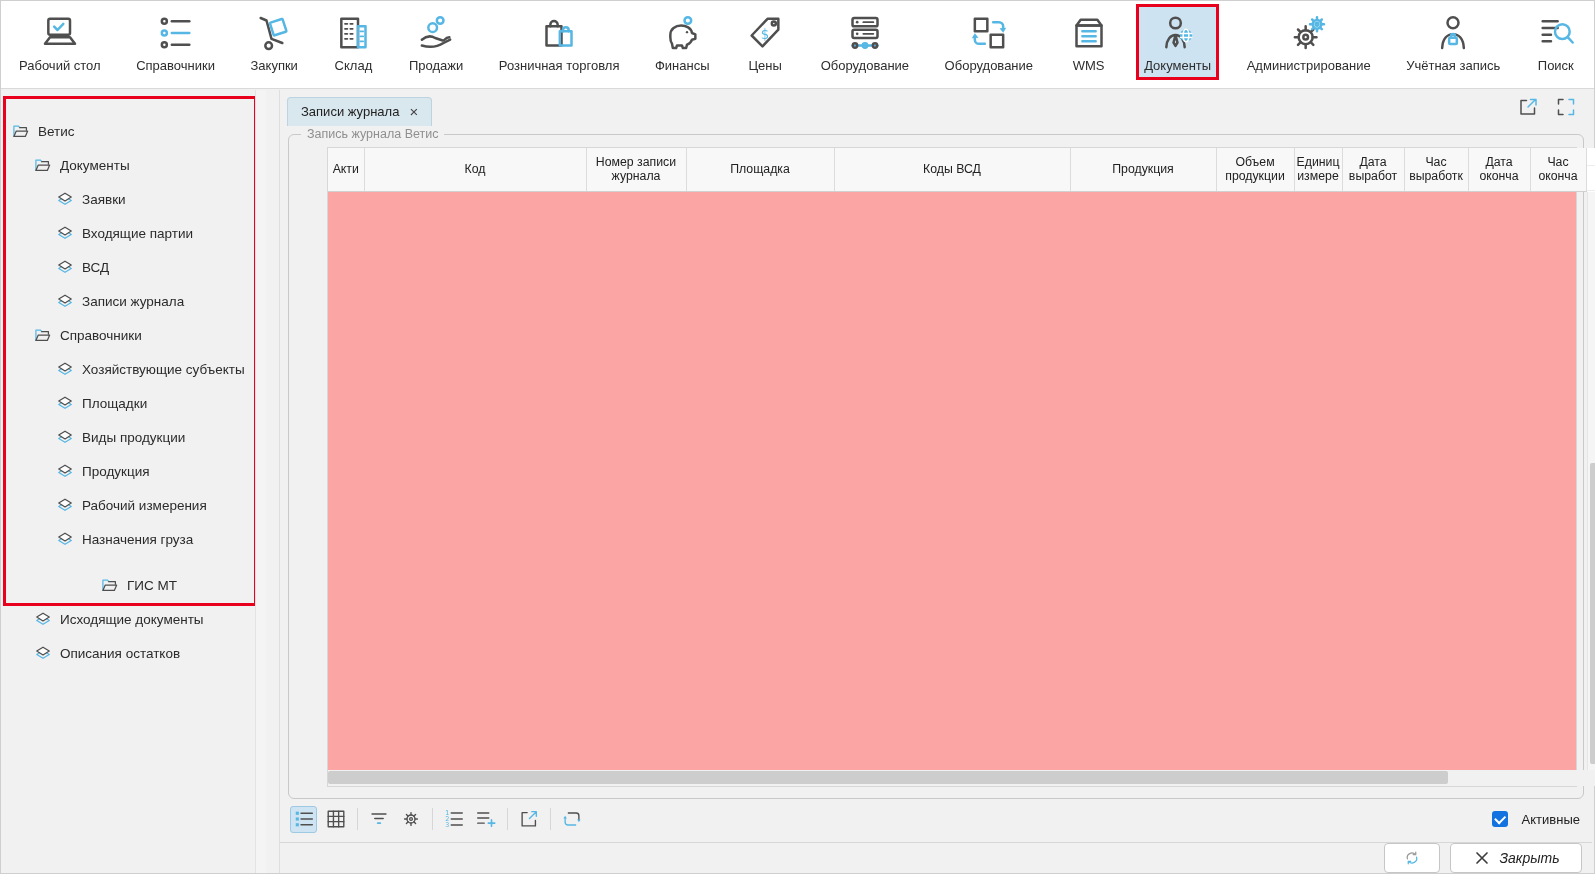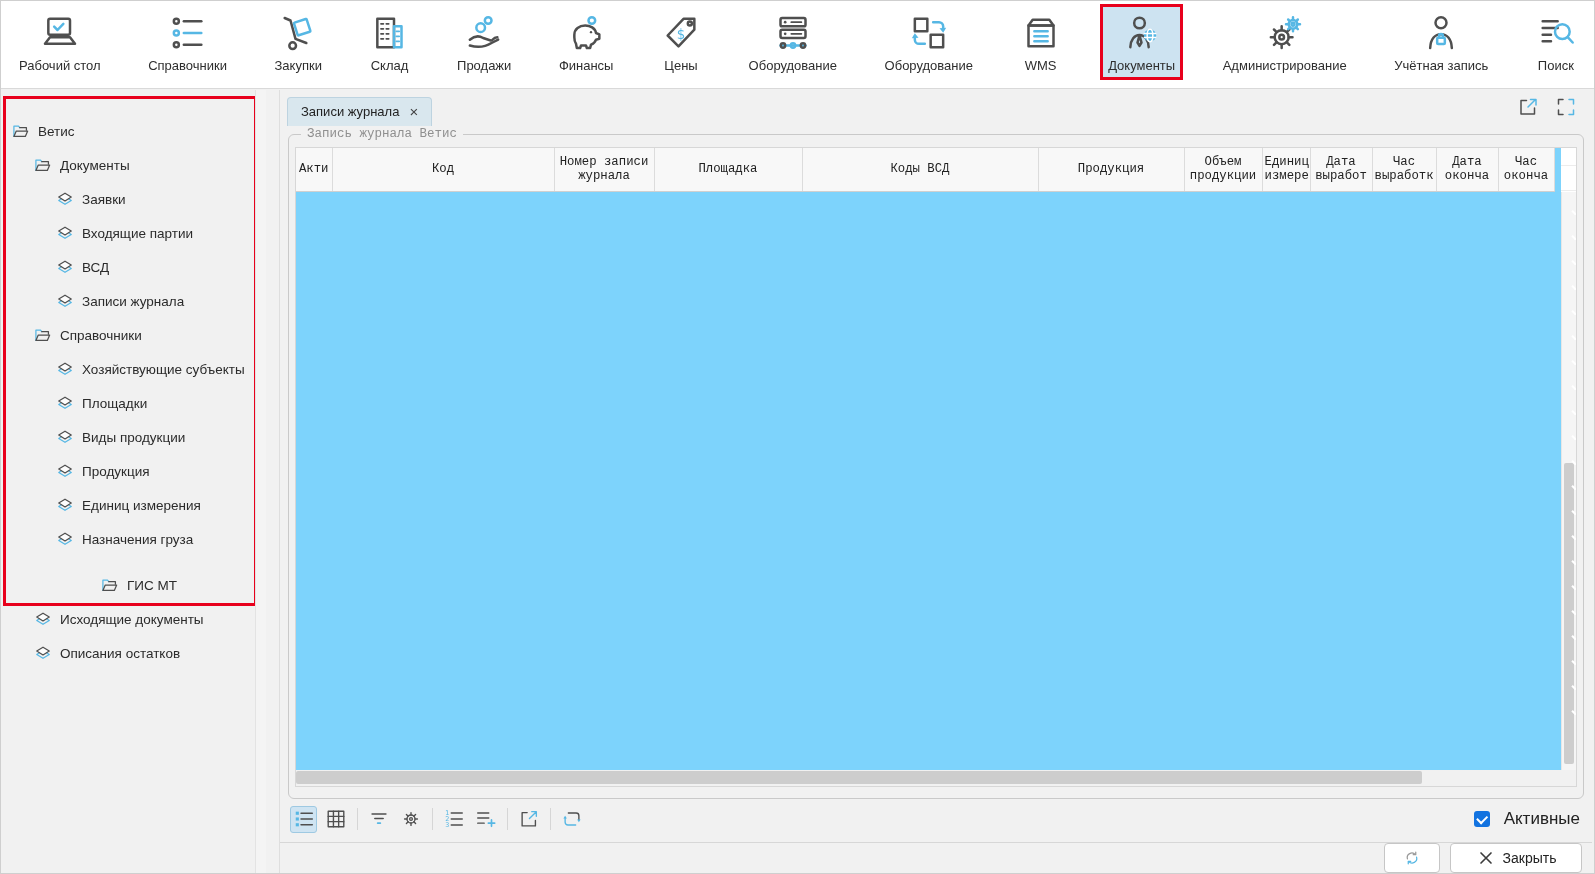--- a/index.html
+++ b/index.html
@@ -40,26 +40,26 @@
   .tab-row { height:36px; position:relative; display:flex; align-items:flex-end; padding-left:7px; }
   .tab { height:29px; background:#d9e7ee; border:1px solid #bdd3e0; border-bottom:none;
     border-radius:4px 4px 0 0; display:flex; align-items:center; gap:10px; padding:0 13px;
     font-size:13px; color:#222; cursor:pointer; }
   .tab-close { font-size:15px; color:#444; line-height:1; cursor:pointer; }
   .win-icons { position:absolute; right:14px; top:5px; display:flex; gap:14px; }
   .win-icons span { width:24px; height:24px; display:inline-flex; cursor:pointer; }
   .win-icons svg { width:24px; height:24px; }
 
   .groupbox { position:relative; margin:8px 8px 0 8px; border:1px solid #c9c9c9;
-    border-radius:6px; padding:12px 6px 11px 6px;font-family:Liberation Mono, monospace; }
+    border-radius:6px; padding:12px 6px 11px 6px; }
   .groupbox-label { position:absolute; top:-8px; left:12px; background:#f1f1f1; padding:0 6px;
     font-size:12.5px; color:#8f8f8f; }
 
   .table-area { display:grid; grid-template-columns:1fr 15px; grid-template-rows:44px 578px 16px;
-    background:#7dd3fc; border:1px solid #d7d7d7; }
+    background:#fca5a5; border:1px solid #d7d7d7;margin-left:32px; }
   table { border-collapse:collapse; table-layout:fixed; width:1258px; font-size:12px; }
   th { font-weight:normal; font-size:12.3px; color:#222; background:#f8f8f8; height:44px;
     border-right:1px solid #dcdcdc; border-bottom:1px solid #d0d0d0; text-align:center;
     vertical-align:middle; line-height:1.2; overflow:hidden; padding:1px 2px; }
   td { height:25px; border-right:1px solid #e3e3e3; border-bottom:1px solid #ececec;
     white-space:nowrap; overflow:hidden; padding:0 8px; color:#1b1b1b; }
   tr.selected td { background:#d9e7ef; }
   .rows-clip { overflow:hidden; height:578px; background:#fff; }
   .rows-clip table { margin-top:-7px; }
   .cb { width:15px; height:15px; border-radius:3px; background:#1273e0; position:relative; margin:0 auto; }
@@ -74,27 +74,27 @@
   .scroll-corner { grid-row:3; grid-column:2; background:#f1f1f1; }
 
   .panel-toolbar { height:38px; margin-top:2px; display:flex; align-items:center;
     justify-content:space-between; padding:0 12px 0 10px; }
   .pt-left { display:flex; align-items:center; }
   .pt-btn { width:27px; height:27px; display:flex; align-items:center; justify-content:center;
     border:1px solid transparent; border-radius:3px; cursor:pointer; margin-right:5px; }
   .pt-btn svg { width:22px; height:22px; }
   .pt-btn.active { background:#cfe4f2; border-color:#9ec9e2; }
   .sep { width:1px; height:22px; background:#d6d6d6; margin:0 7px 0 3px; }
-  .active-box { display:flex; align-items:center; gap:14px; font-size:17px; cursor:pointer; }
+  .active-box { display:flex; align-items:center; gap:14px; font-size:13px; cursor:pointer; }
   .cb16 { width:16px; height:16px; border-radius:3px; background:#1273e0; position:relative; }
   .cb16:after { content:""; position:absolute; left:3px; top:3.5px; width:8px; height:4.5px;
     border-left:2px solid #fff; border-bottom:2px solid #fff; transform:rotate(-45deg); }
 
   .panel-footer { flex:1; border-top:1px solid #d7d7d7; margin-top:4px; display:flex;
-    align-items:center; justify-content:flex-end; gap:10px; padding:0 10px; }
+    align-items:center; justify-content:flex-end; gap:10px; padding:0 10px;font-style:italic; }
   .btn { background:#fff; border:1px solid #c6c6c6; border-radius:4px; height:30px;
     display:flex; align-items:center; justify-content:center; gap:7px; font-size:14px;
     color:#222; cursor:pointer; }
   .btn svg { width:20px; height:20px; }
   .btn-refresh { width:56px; }
   .btn-close { width:132px; }
 
   svg { fill:none; stroke:#4f4f4f; stroke-width:1.5; stroke-linecap:round; stroke-linejoin:round; }
   svg .a { stroke:#56b7e4; }
   svg .af { fill:#56b7e4; stroke:none; }
@@ -154,20 +154,31 @@
       <div class="tb-item">
         <span class="ic">
           <svg viewBox="0 0 24 24">
             <circle class="a" cx="14.5" cy="4.5" r="2"></circle>
             <circle class="a" cx="10" cy="8.8" r="2.6"></circle>
             <path d="M3.5 16c3-2.5 5.5-2.5 8-1l4.5 1.5c1.5.5 1-2 4-2"></path>
             <path d="M3.5 19.5c5 1.5 9 1 13-1.5l4-2"></path>
           </svg>
         </span>
         <span class="lbl">Продажи</span>
+      </div>
+      <div class="tb-item">
+        <span class="ic">
+          <svg viewBox="0 0 24 24">
+            <path d="M4.5 8h9v11.5h-9z"></path>
+            <path d="M6.8 8V7a2.2 2.2 0 0 1 4.4 0v1"></path>
+            <path class="a" d="M12.5 11h7v8.5h-7z"></path>
+            <path class="a" d="M14.4 11v-.8a1.7 1.7 0 0 1 3.4 0v.8"></path>
+          </svg>
+        </span>
+        <span class="lbl">Розничная торговля</span>
       </div>
       <div class="tb-item">
         <span class="ic">
           <svg viewBox="0 0 24 24">
             <path d="M5 13c0-3.5 3-5.5 6.5-5.5 3 0 6 1.5 6.5 4.5l2 .8v2.7l-2 .5c-.5 1.5-1.5 2.5-3 3l-.5 2h-2l-.5-1.5h-3L8.5 21h-2L6 18.5C5.3 17.5 5 15.5 5 14.5z"></path>
             <circle class="a" cx="15.5" cy="4.5" r="2"></circle>
             <circle cx="15" cy="11.5" r=".7" fill="#4f4f4f" stroke="none"></circle>
           </svg>
         </span>
         <span class="lbl">Финансы</span>
@@ -374,21 +385,21 @@
           </span>
           <span>Продукция</span>
         </div>
         <div class="tree-item lvl2">
           <span style="display:inline-flex">
             <svg viewBox="0 0 24 24">
               <path class="a" d="M4.5 13.7l7.5 4.6 7.5-4.6-7.5-4.6z"></path>
               <path d="M4.5 9.7L12 5.1l7.5 4.6L12 14.3z" fill="#fdfdfd"></path>
             </svg>
           </span>
-          <span>Единиц измерения</span>
+          <span>Рабочий измерения</span>
         </div>
         <div class="tree-item lvl2">
           <span style="display:inline-flex">
             <svg viewBox="0 0 24 24">
               <path class="a" d="M4.5 13.7l7.5 4.6 7.5-4.6-7.5-4.6z"></path>
               <path d="M4.5 9.7L12 5.1l7.5 4.6L12 14.3z" fill="#fdfdfd"></path>
             </svg>
           </span>
           <span>Назначения груза</span>
         </div>

